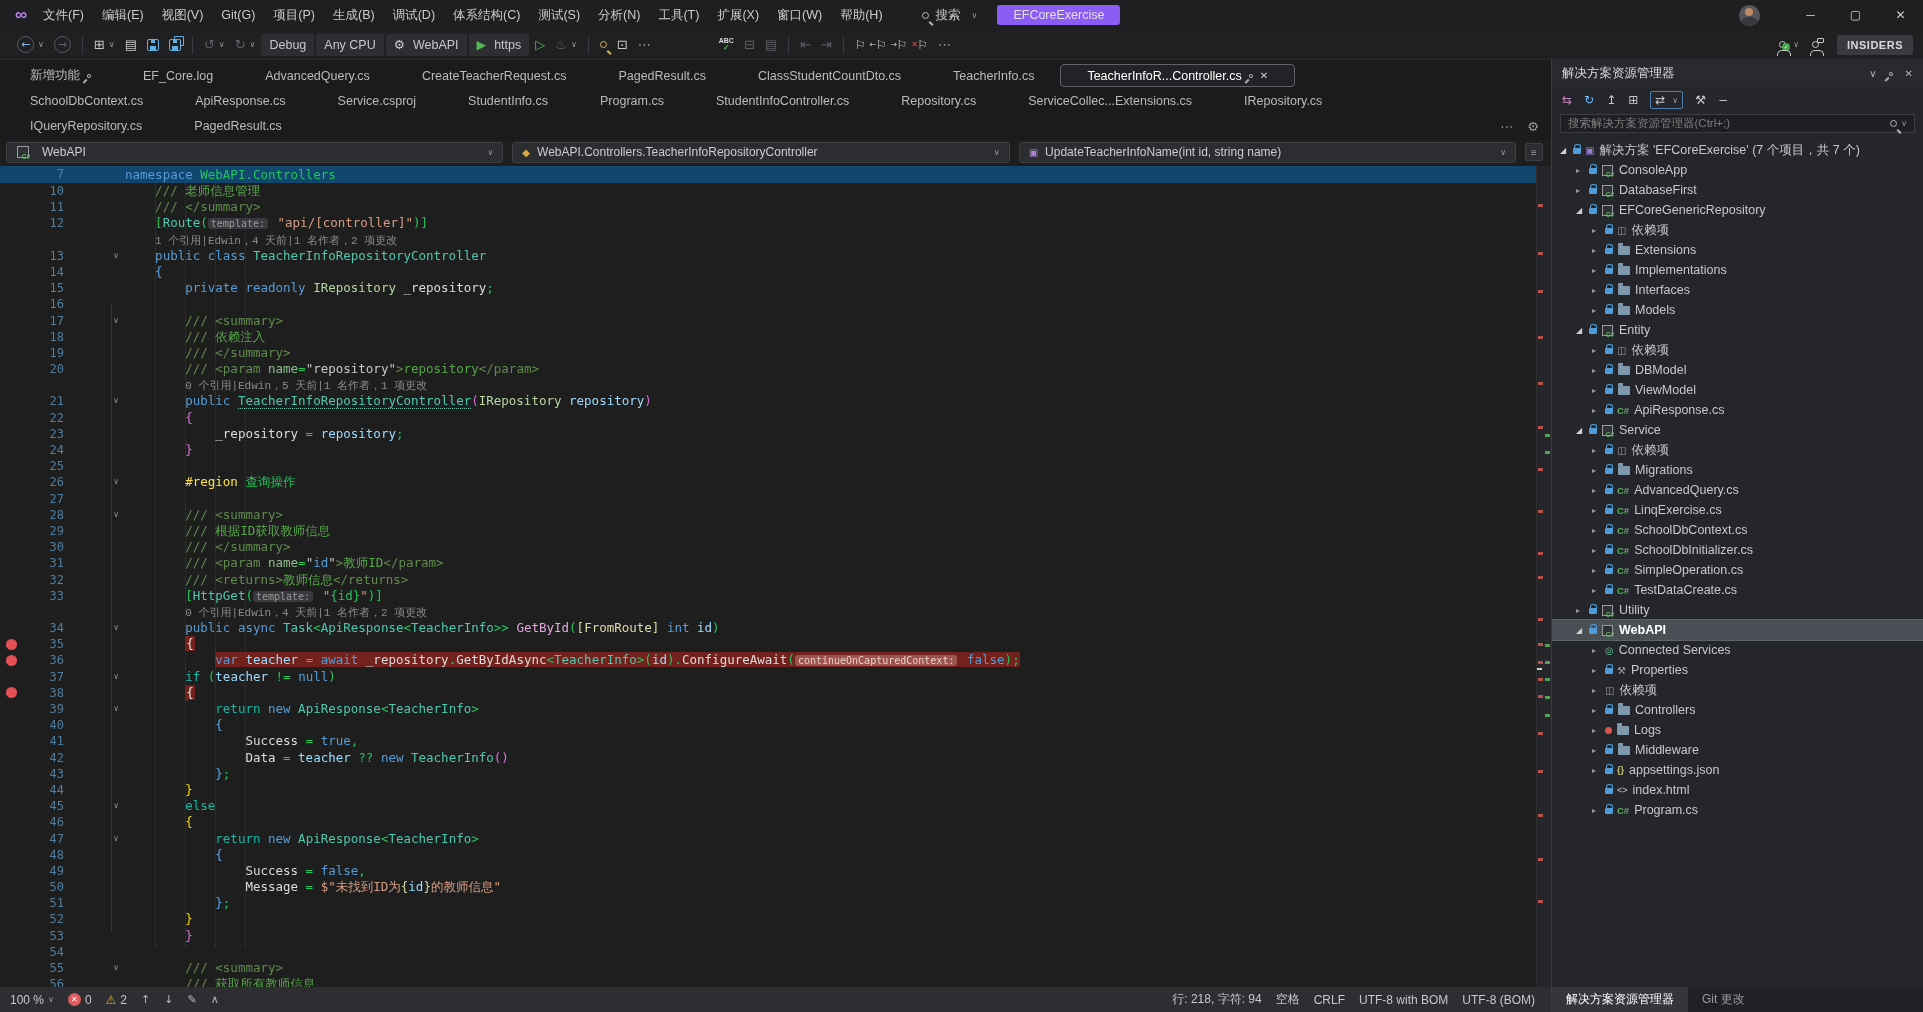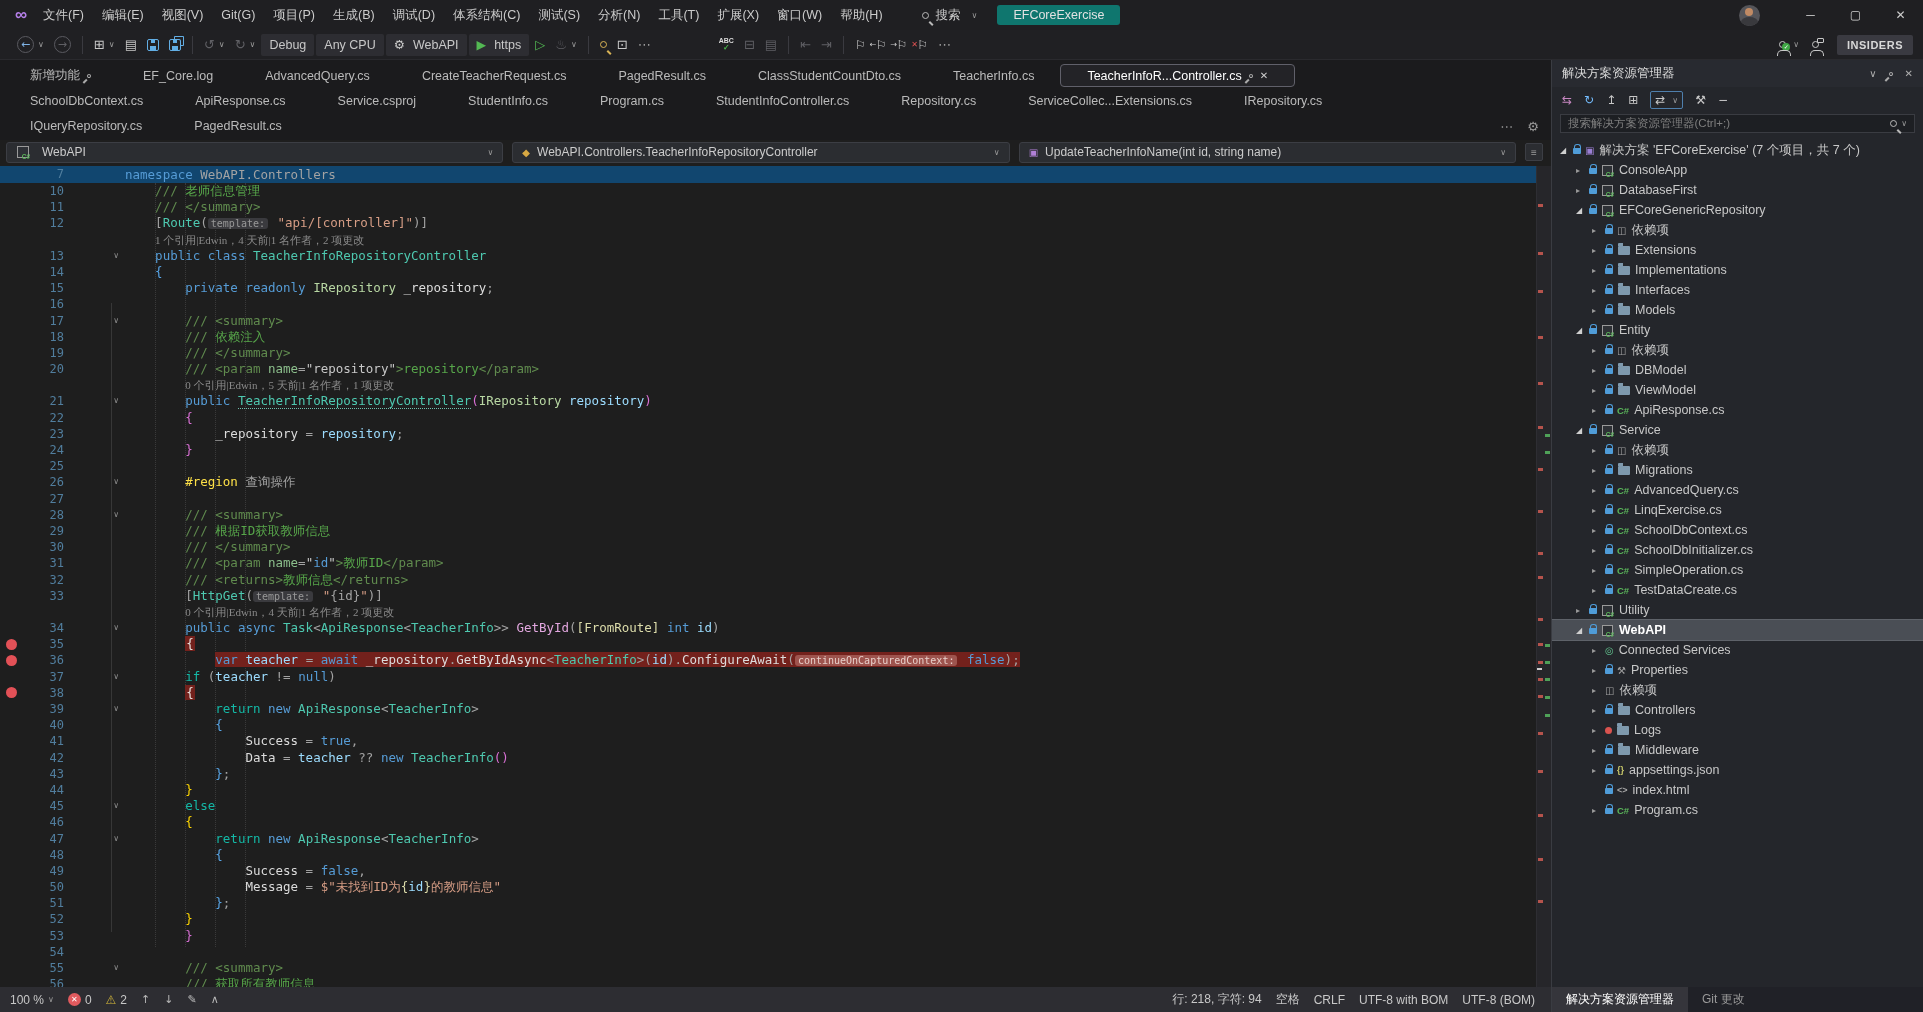--- a/index.html
+++ b/index.html
@@ -6,21 +6,21 @@
   html,body{width:1923px;height:1012px;overflow:hidden}
   body{background:#1E1E1E;color:#C8C8C8;font-family:"Liberation Sans",sans-serif;font-size:12.5px}
   .app{width:1923px;height:1012px;display:flex;flex-direction:column;background:#1E1E1E}
 
   
   .titlebar{height:30px;background:#1F1F22;display:flex;align-items:center;flex:none;padding-left:8px}
   .vslogo{color:#B47FE8;font-weight:bold;font-size:17px;width:26px;text-align:center;flex:none}
   .menus{display:flex;align-items:center}
   .menu{padding:0 9px;height:30px;line-height:30px;color:#CCCCCC;cursor:default;white-space:nowrap}
   .tsearch{display:flex;align-items:center;gap:7px;margin-left:24px;color:#CCCCCC;padding:0 6px}
-  .slnbadge{background:#0f766e;border-radius:3px;padding:3px 16px;margin-left:14px;color:#E2E2E2}
+  .slnbadge{background:#8b5cf6;border-radius:3px;padding:3px 16px;margin-left:14px;color:#E2E2E2}
   .tb-spacer{flex:1}
   .avatar{width:21px;height:21px;border-radius:50%;background:#55555A;position:relative;overflow:hidden;margin-right:28px}
   .avatar::before{content:"";position:absolute;top:3px;left:6px;width:8px;height:8px;border-radius:50%;background:#C08A64}
   .avatar::after{content:"";position:absolute;top:12px;left:2px;width:17px;height:10px;border-radius:50% 50% 0 0;background:#39393D}
   .wbtn{width:45px;height:30px;display:flex;align-items:center;justify-content:center;color:#CFCFCF;font-size:12px}
 
   
   .toolbar{height:30px;background:#202023;display:flex;align-items:center;flex:none;padding-left:12px;border-bottom:1px solid #2A2A2E}
   .titem{height:22px;display:flex;align-items:center;padding:0 4px;margin:0 1px;color:#C8C8C8;font-size:13px;white-space:nowrap}
   .titem .glyph{font-family:"DejaVu Sans",sans-serif}
@@ -77,27 +77,27 @@
   .guide{position:absolute;top:0;bottom:40px;border-left:1px dotted #3A3A3A}
   .fline{position:absolute;border-left:1px solid #373737}
   .sticky{height:17px;background:#11466F;display:flex;position:relative;z-index:2;line-height:17px}
   .codelines{position:relative;z-index:1}
   .crow{display:flex;height:16.2px;line-height:16.2px;white-space:pre}
   .bpcol{width:22px;flex:none;display:flex;align-items:center;justify-content:center}
   .bpdot{width:11px;height:11px;border-radius:50%;background:#E35157}
   .lnum{width:42px;flex:none;text-align:right;color:#517E9E;font-size:12px}
   .foldc{width:61px;flex:none;display:flex;align-items:center;justify-content:flex-end;padding-right:6px;color:#8E8E8E;font-size:8px;font-family:"DejaVu Sans",sans-serif}
   .ctext{flex:1;color:#D4D4D4}
-  .lenstxt{color:#8A8A8A;font-size:11px;font-family:Liberation Serif, serif}
+  .lenstxt{color:#8A8A8A;font-size:11px;font-family:Liberation Mono, monospace}
   .tk-kw{color:#569CD6}.tk-ctl{color:#14b8a6}.tk-ty{color:#4EC9B0}
   .tk-tyu{color:#4EC9B0;border-bottom:1px dotted #6FBFAE}
   .tk-ifc{color:#B8D7A3}.tk-pv{color:#9CDCFE}.tk-fd{color:#DCDCDC}
   .tk-me{color:#E2A7DF}.tk-at{color:#DCDCAA}.tk-st{color:#D69D85}
   .tk-ip{color:#DCDCAA}.tk-cm{color:#57A64A}.tk-xd{color:#608B4E}
-  .tk-xa{color:#8CBF8C}.tk-xv{color:#C8C8C8}.tk-pc{color:#a3a3a3}
+  .tk-xa{color:#8CBF8C}.tk-xv{color:#C8C8C8}.tk-pc{color:#22c55e}
   .tk-b1{color:#FFD700}.tk-b2{color:#58A6E8}.tk-b3{color:#DA70D6}
   .tk-rg{color:#fde047}
   .tk-h{background:#3A3A3E;color:#989898;border-radius:3px;padding:0 3px;font-size:10px;margin-right:2px}
   .tk-hr{background:#9E544E;color:#E8CFCA;border-radius:3px;padding:0 3px;font-size:10px;margin-right:2px}
   .band{background:#73211C}
   .tk-bh{background:#73211C;color:#E8E0DC;padding:0 1px}
   .vscroll{width:15px;background:#26262A;flex:none;position:relative;border-left:1px solid #2E2E33}
   .mk{position:absolute;height:3px;width:5px}
   .mkr{left:1px;background:#B5534C}
   .mkg{right:1px;background:#4FA158}

